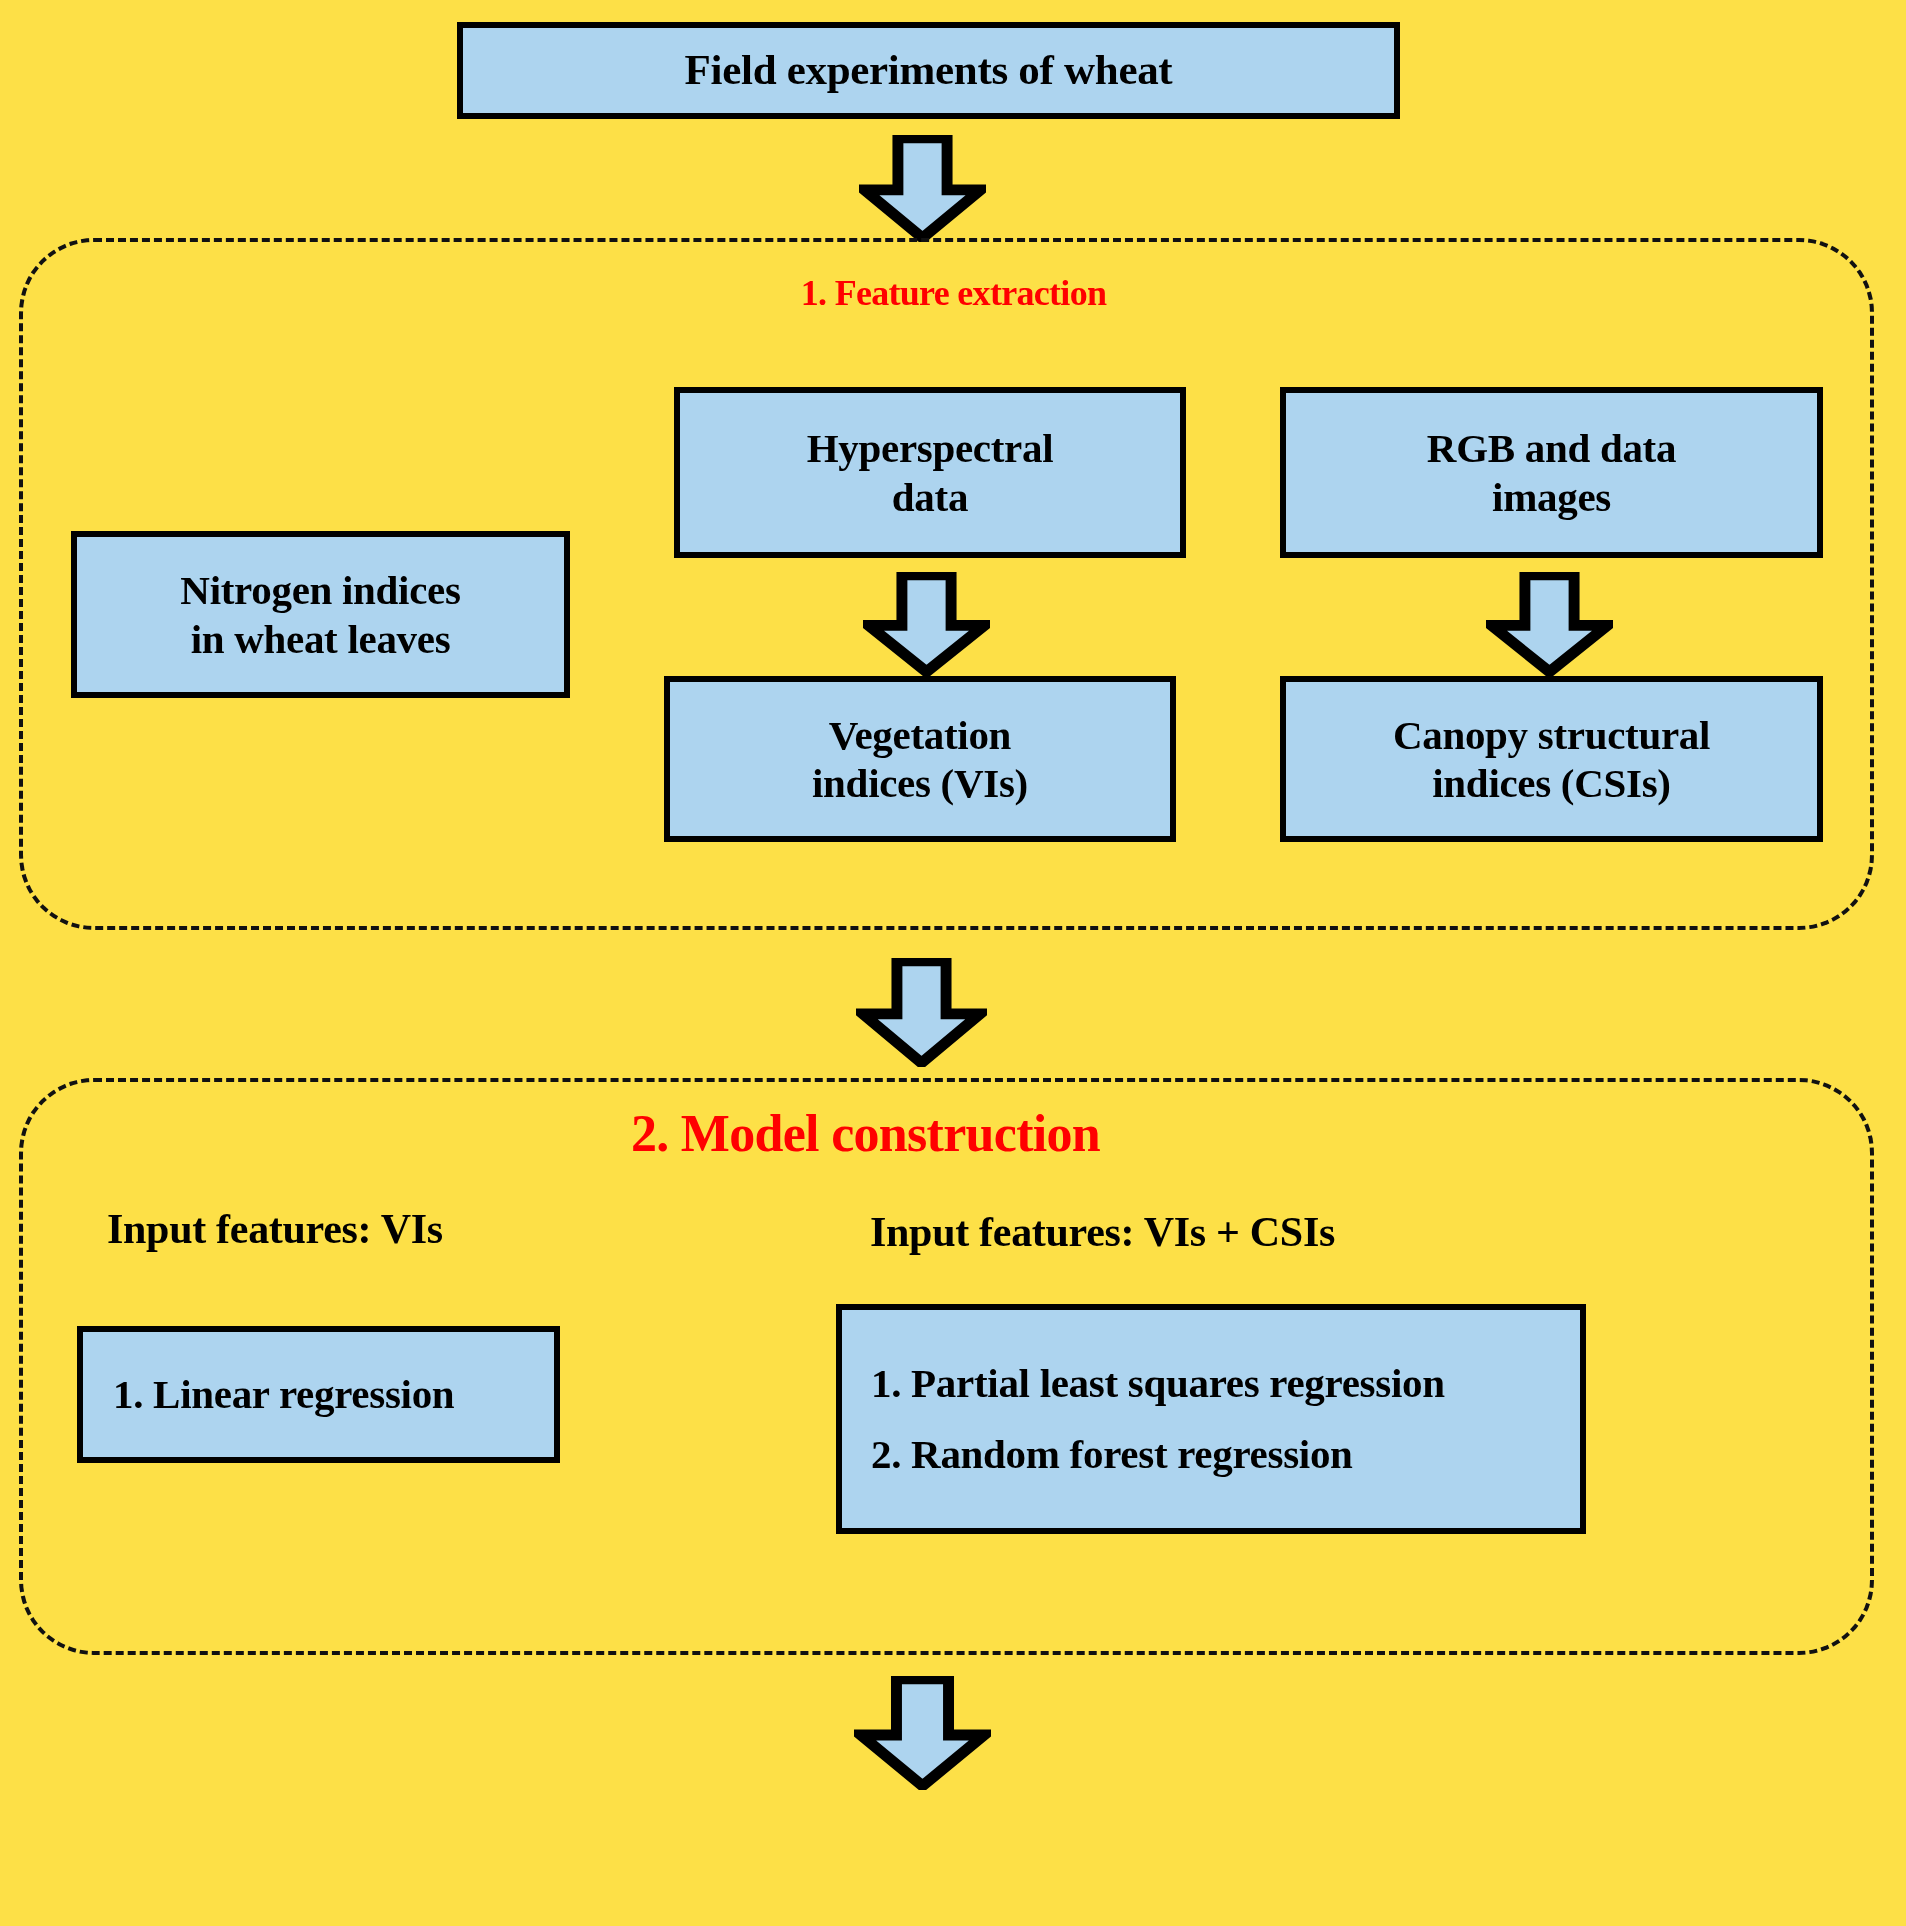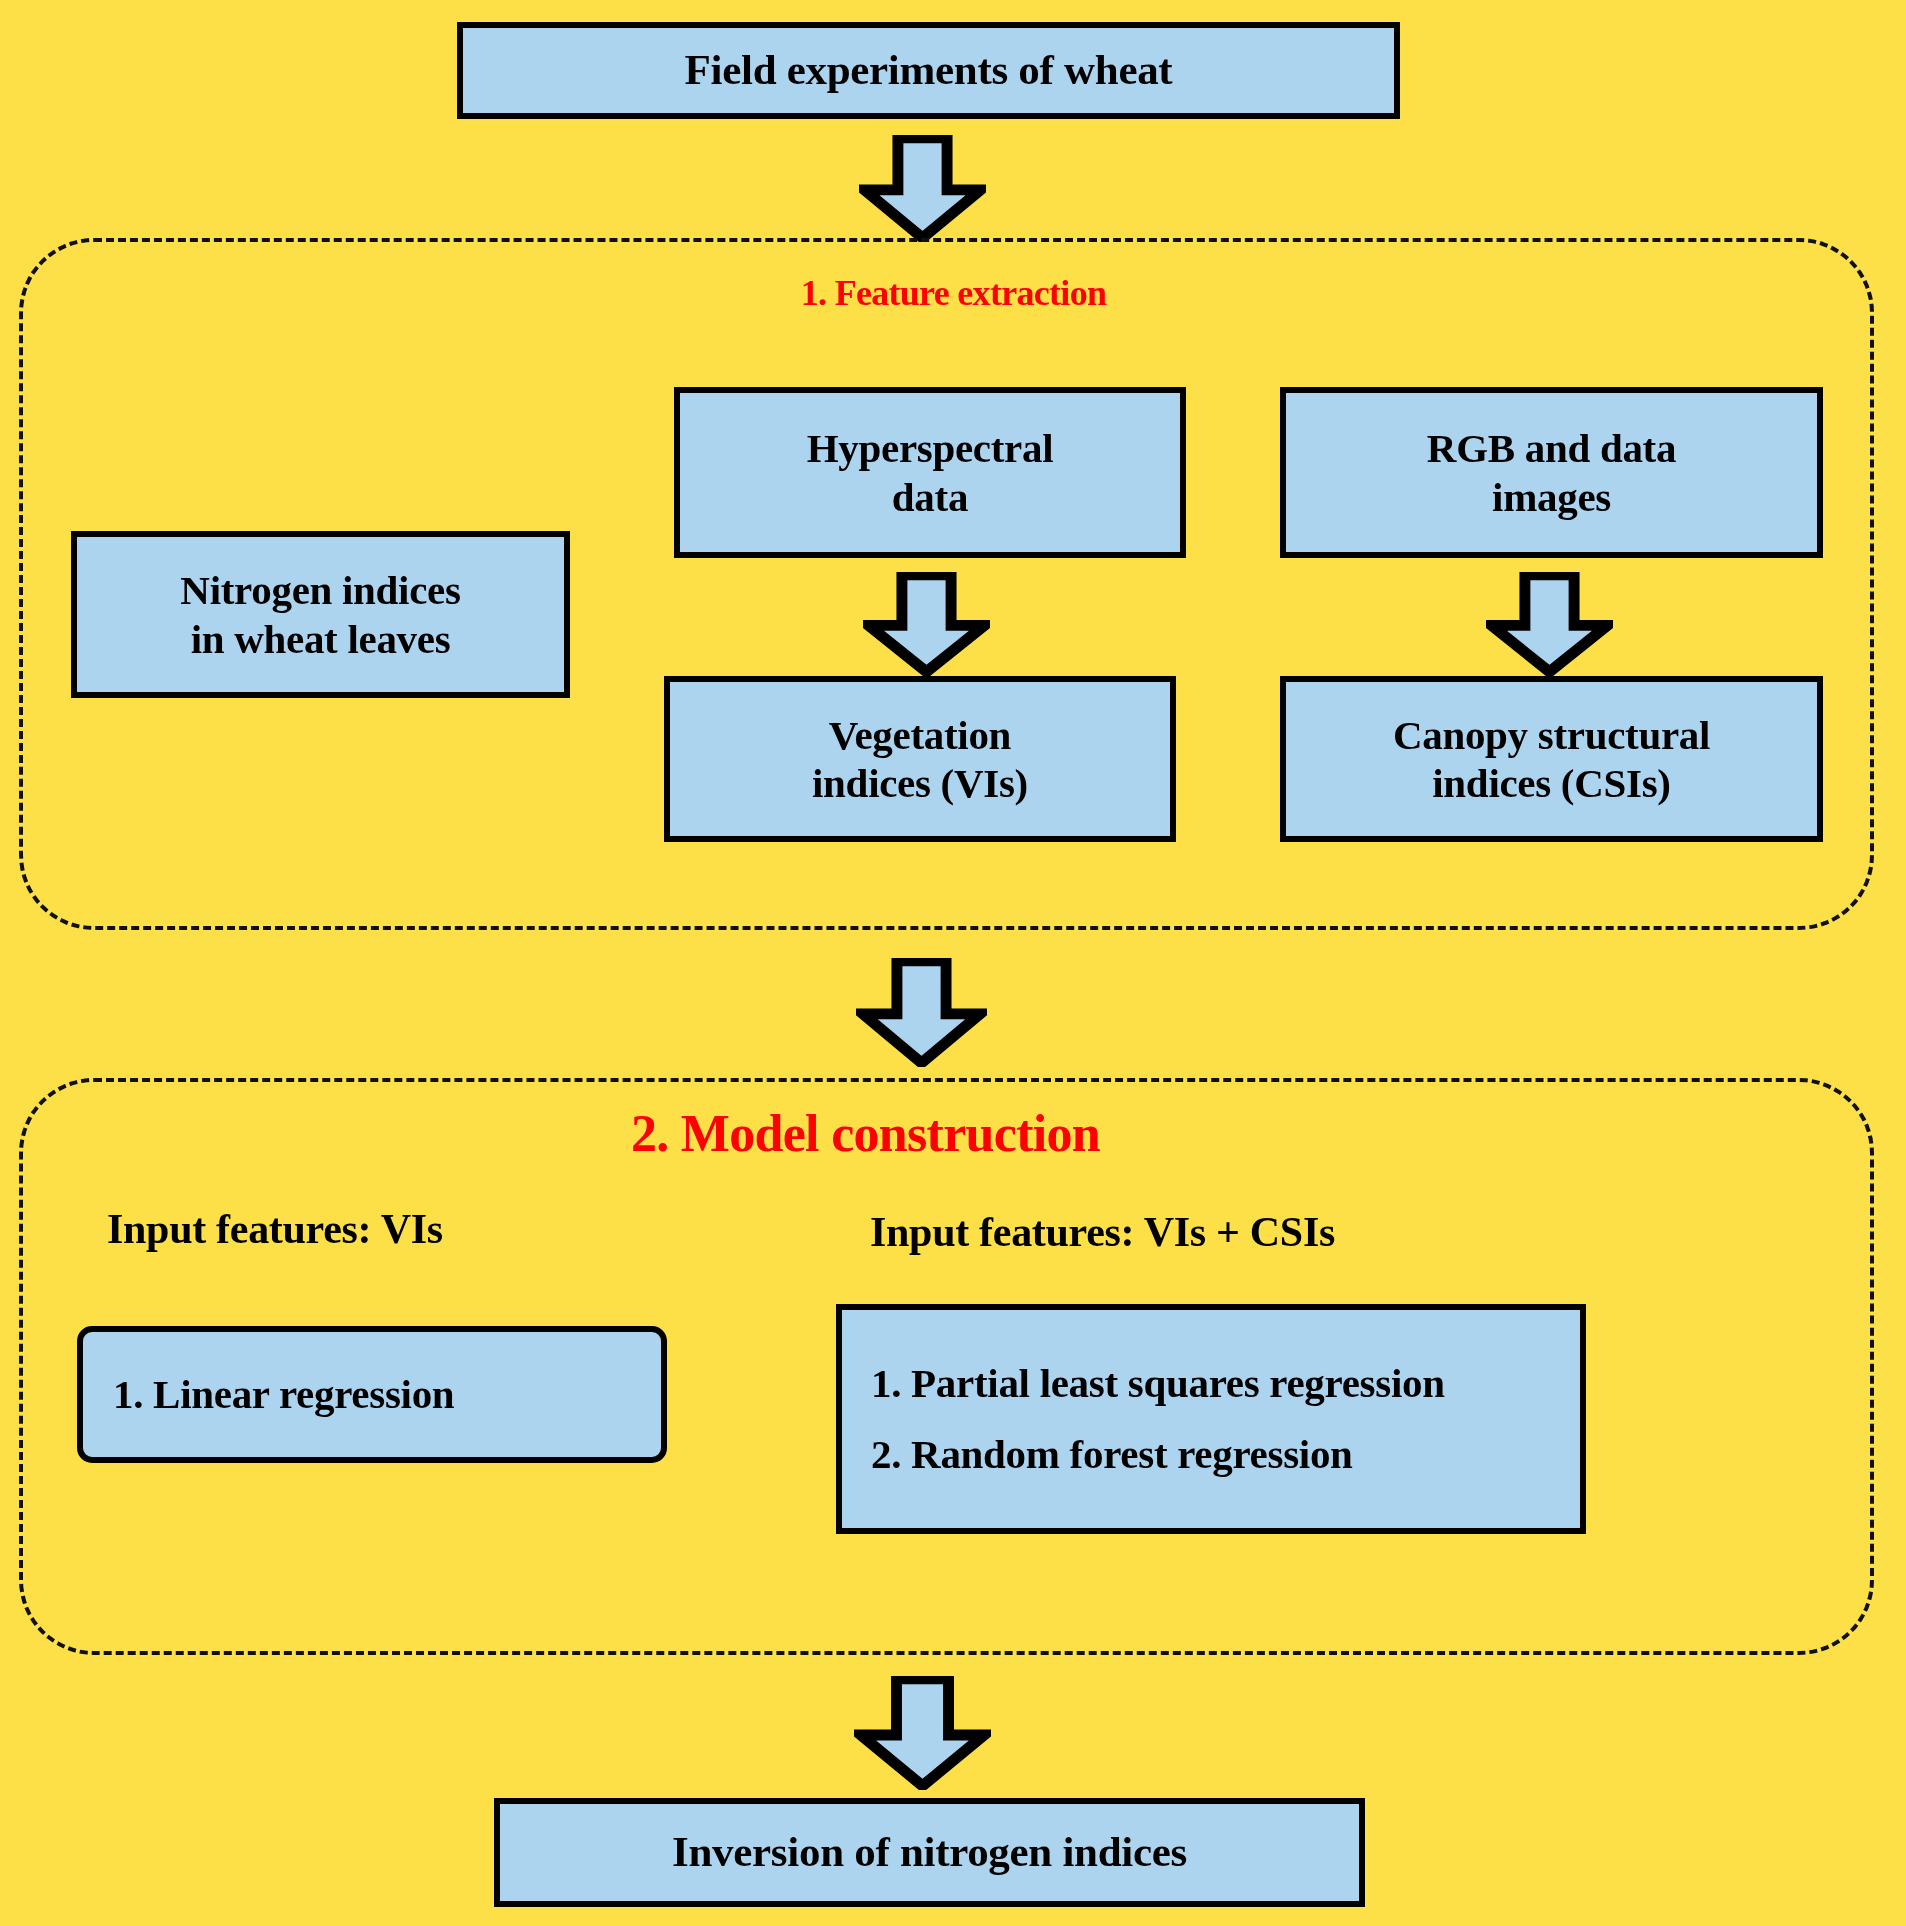--- a/index.html
+++ b/index.html
@@ -153,35 +153,32 @@
   </div>
 
   <div class="group" style="left:19px; top:1078px; width:1855px; height:577px;"></div>
 
   <div class="section-title" style="left:0px; top:1104px; width:1731px; font-size:52px;">2. Model construction</div>
 
   <div class="plain-label" style="left:107px; top:1205px; font-size:42px;text-align:right;">Input features: VIs</div>
 
   <div class="plain-label" style="left:870px; top:1208px; font-size:42px;">Input features: VIs + CSIs</div>
 
-  <div class="box left-align" style="left:77px; top:1326px; width:590px; height:137px; font-size:41px; padding-left:30px;border-radius:15px;">
+  <div class="box left-align" style="left:77px; top:1326px; width:483px; height:137px; font-size:41px; padding-left:30px;">
     <span>1. Linear regression</span>
   </div>
 
   <div class="box left-align" style="left:836px; top:1304px; width:750px; height:230px; font-size:41px; padding-left:29px;">
     <span class="lines" style="line-height:1.72;">
       <span>1. Partial least squares regression</span>
       <span>2. Random forest regression</span>
     </span>
   </div>
 
   <div class="arrow" style="left:854px; top:1676px; width:137px; height:114px;">
     <svg viewBox="0 0 200 166" preserveAspectRatio="none">
       <polygon points="62,4 138,4 138,86 190,86 100,160 10,86 62,86" fill="#ADD4EF" stroke="#000000" stroke-width="16" stroke-linejoin="miter"></polygon>
     </svg>
   </div>
 
-  <div class="box" style="left:494px; top:1798px; width:871px; height:109px; font-size:43px;">
-    <span>Inversion of nitrogen indices</span>
-  </div>
 
 </div>
 
 
 </body></html>

